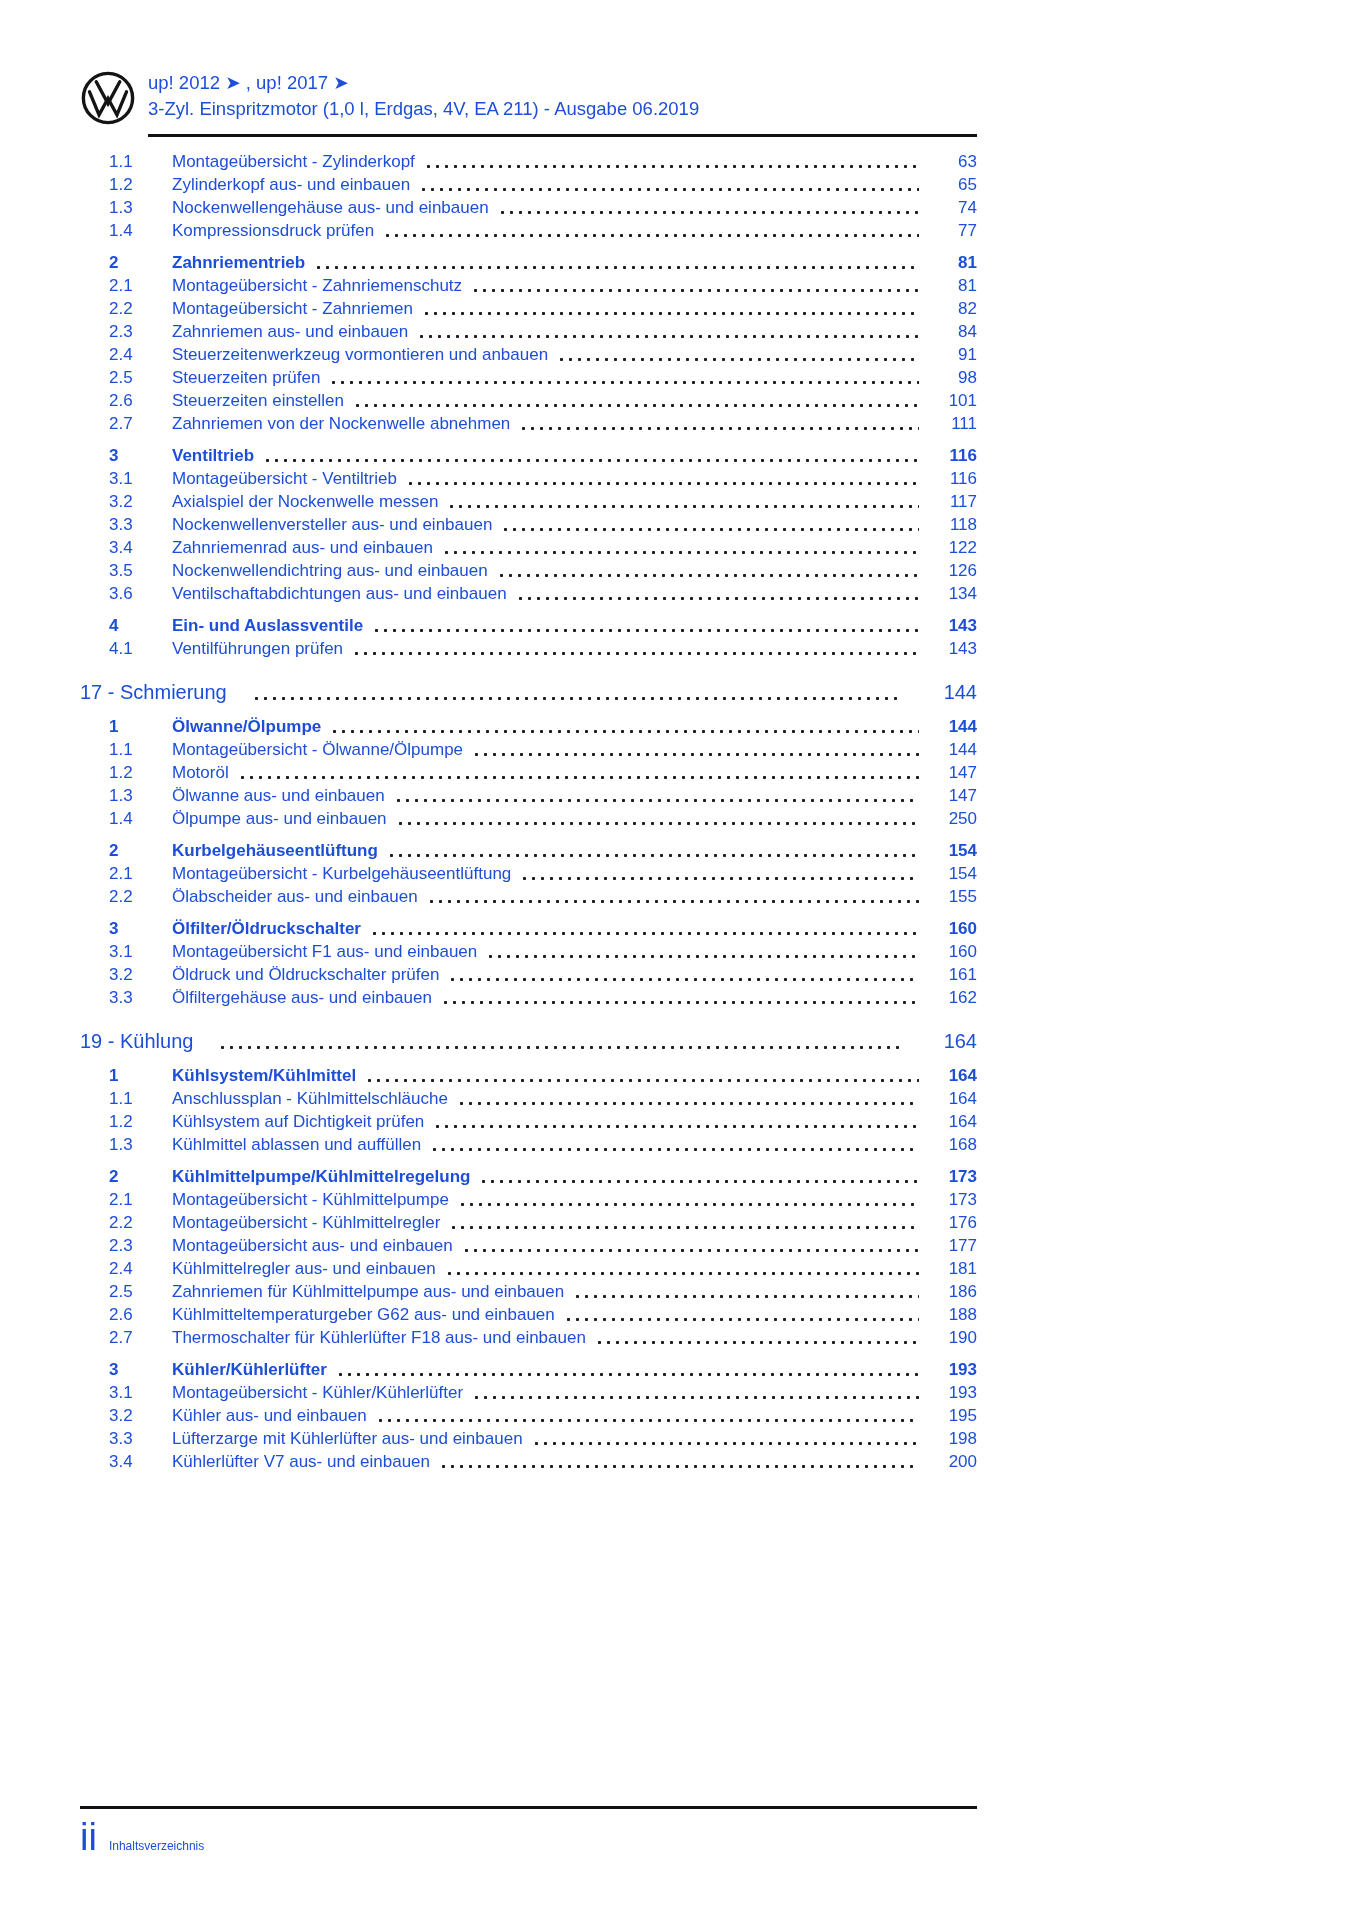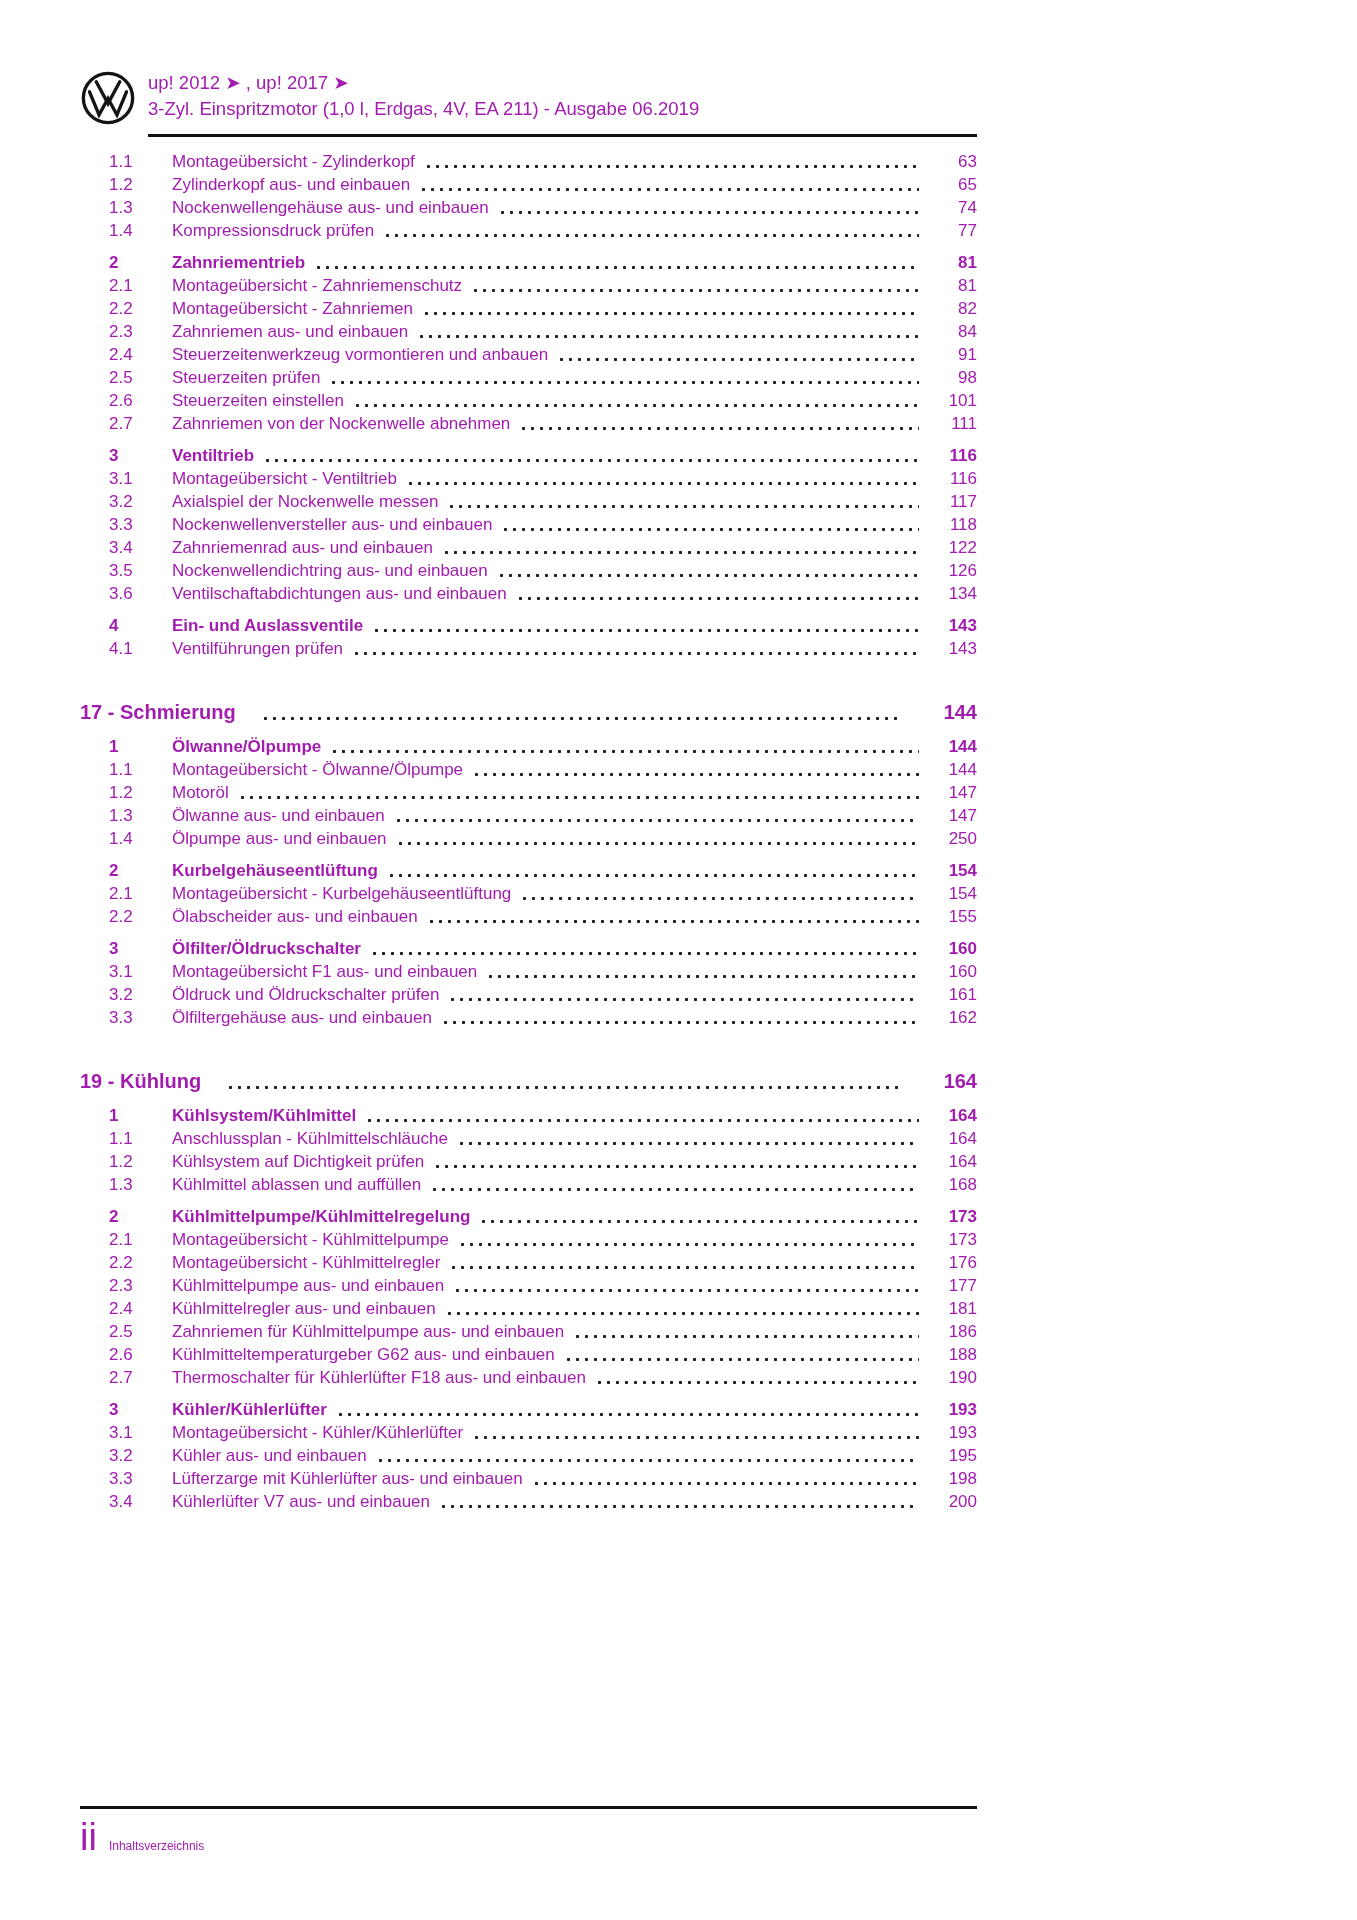--- a/index.html
+++ b/index.html
@@ -1,21 +1,21 @@
 <!DOCTYPE html>
 <html><head>
 <meta charset="utf-8">
 <style>
   html, body { margin: 0; padding: 0; background: #ffffff; }
   .page {
     position: relative;
     width: 1357px;
     height: 1920px;
     background: #ffffff;
-    color: #a21caf;
+    color: #1d4ed8;
     font-family: "Liberation Sans", sans-serif;
     overflow: hidden;
   }
 
   
   .header {
     position: absolute;
     left: 80px;
     top: 68px;
     width: 897px;
@@ -76,24 +76,24 @@
     background-repeat: repeat-x;
     background-position: left center;
   }
   .row .pagenum {
     flex: none;
     min-width: 48px;
     text-align: right;
   }
   .row.group { font-weight: bold; margin-top: 9px; }
   .row.chapter {
-    font-weight: bold;
+    font-weight: normal;
     font-size: 20px;
     line-height: 27px;
-    margin-top: 39px;
+    margin-top: 19px;
     margin-bottom: 5px;
     gap: 16px;
   }
   .row.chapter .dots { margin-bottom: 6px; }
 
   
   .footer-rule {
     position: absolute;
     left: 80px;
     top: 1806px;
@@ -380,21 +380,21 @@
         <span class="pagenum">173</span>
       </div>
       <div class="row item">
         <span class="num">2.2</span>
         <span class="title">Montageübersicht - Kühlmittelregler</span>
         <span class="dots"></span>
         <span class="pagenum">176</span>
       </div>
       <div class="row item">
         <span class="num">2.3</span>
-        <span class="title">Kühlmittelpumpe aus- und einbauen</span>
+        <span class="title">Montageübersicht aus- und einbauen</span>
         <span class="dots"></span>
         <span class="pagenum">177</span>
       </div>
       <div class="row item">
         <span class="num">2.4</span>
         <span class="title">Kühlmittelregler aus- und einbauen</span>
         <span class="dots"></span>
         <span class="pagenum">181</span>
       </div>
       <div class="row item">

